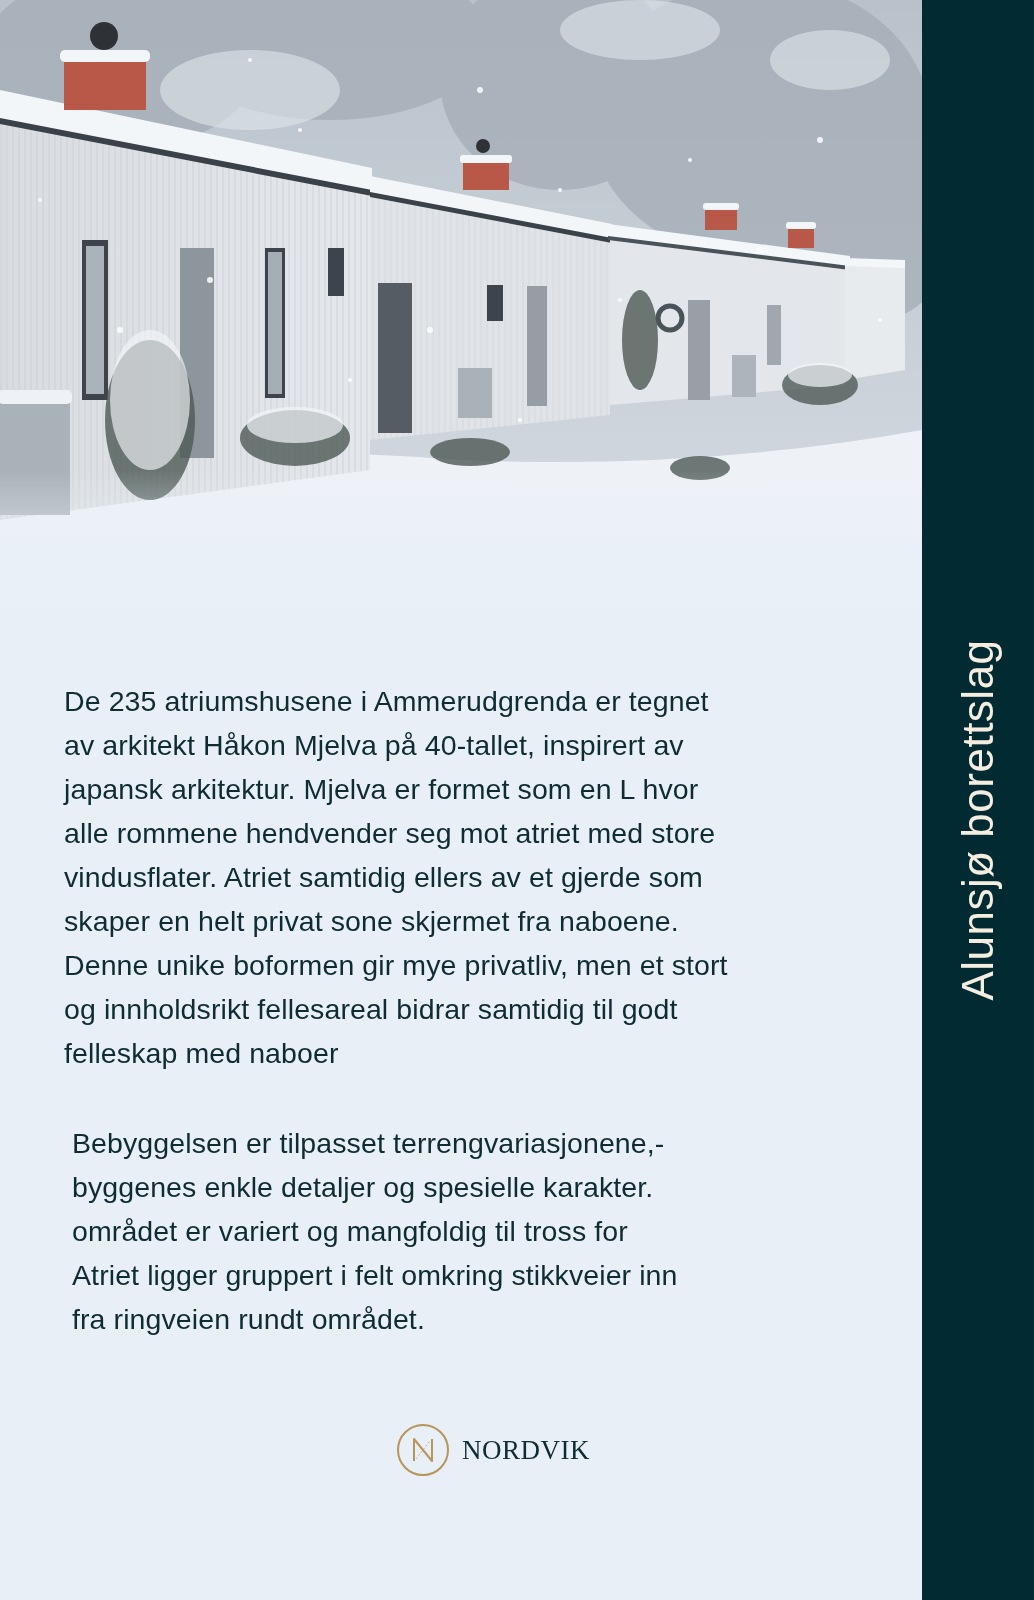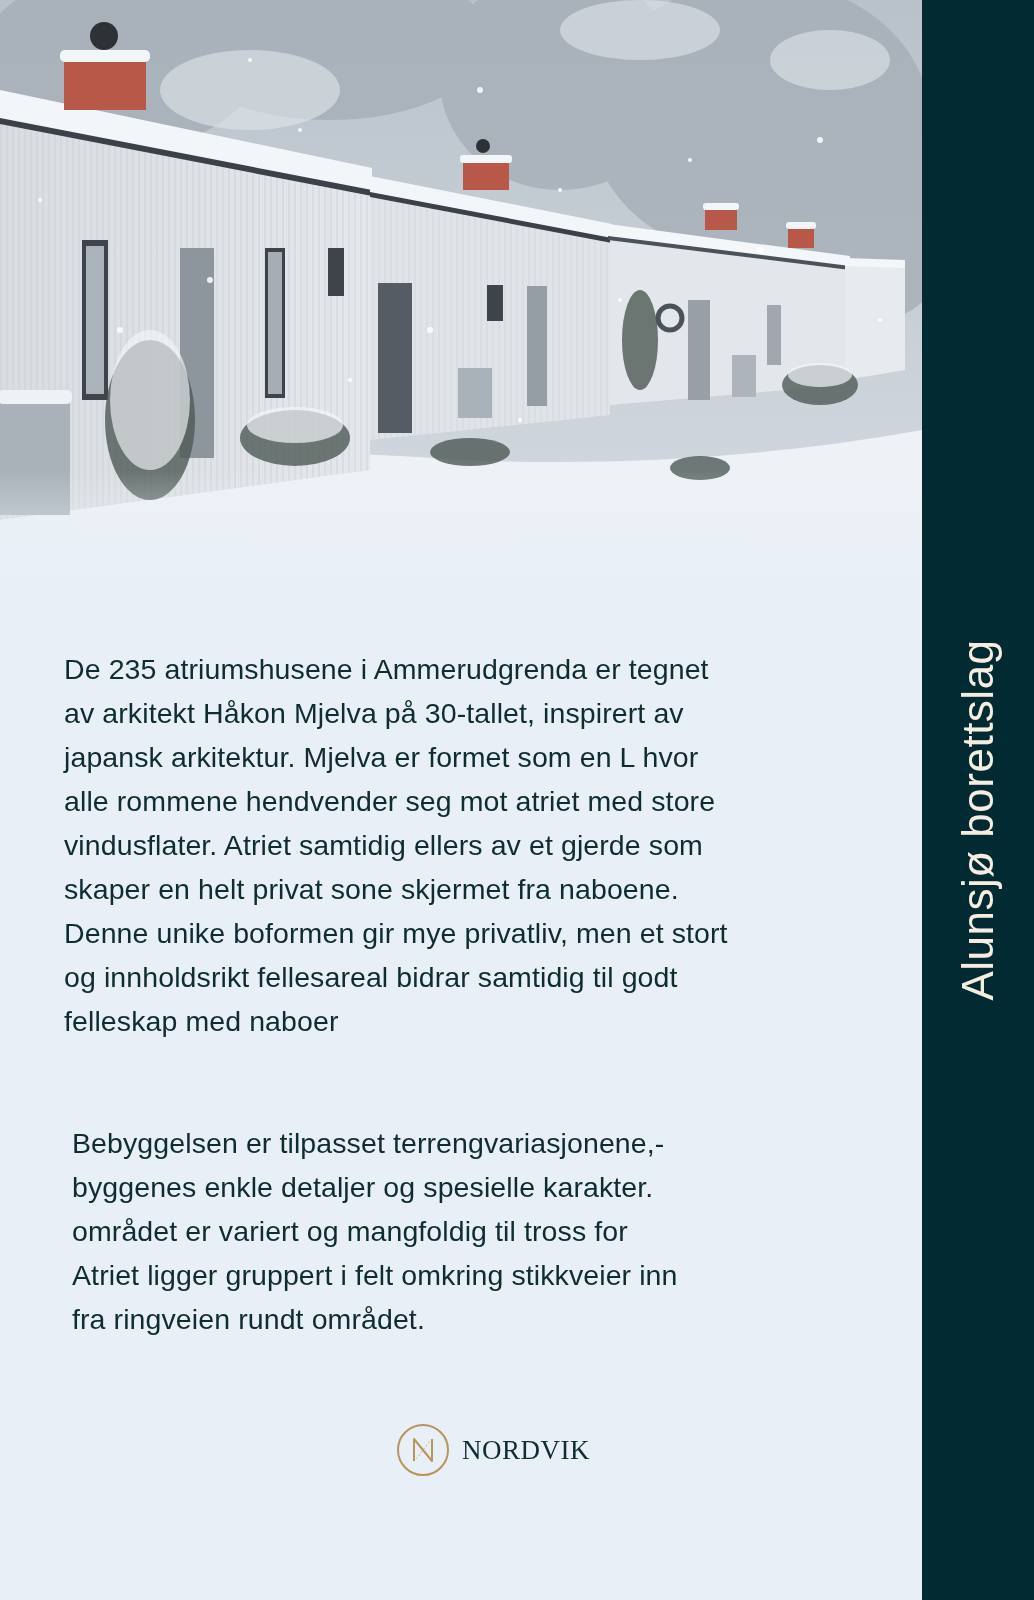--- a/index.html
+++ b/index.html
@@ -9,21 +9,21 @@
       font-family: "Liberation Sans", "DejaVu Sans", sans-serif;
       color: #0f2c33;
     }
     .page { position: absolute; left: 0; top: 0; width: 922px; height: 1600px; background: #e8eff7; overflow: hidden; }
     .photo { position: absolute; left: 0; top: 0; width: 922px; height: 640px; overflow: hidden; }
     .photo svg { display: block; }
     .photo-fade { position: absolute; left: 0; top: 470px; width: 922px; height: 170px;
       background: linear-gradient(to bottom, rgba(232,239,247,0) 0%, rgba(232,239,247,0.6) 45%, #e8eff7 100%); }
 
     .text-block { position: absolute; color: #0f2c33; font-size: 28.5px; line-height: 44px; letter-spacing: 0.1px; }
-    .para-1 { left: 64px; top: 647px; width: 840px; }
+    .para-1 { left: 64px; top: 679px; width: 840px; }
     .para-2 { left: 72px; top: 1121px; width: 840px; }
     .line { display: block; white-space: nowrap; }
 
     .logo { position: absolute; left: 396px; top: 1423px; display: flex; align-items: center; text-align: right; }
     .logo-mark { width: 54px; height: 54px; }
     .logo-text { margin-left: 12px; font-family: "Liberation Serif", "DejaVu Serif", serif; font-size: 27px; letter-spacing: 0.5px; color: #0f2c33; }
 
     .sidebar { position: absolute; left: 922px; top: 0; width: 112px; height: 1600px; background: #022a32; }
     .sidebar-title {
       position: absolute; left: 56px; top: 820px;
@@ -146,21 +146,21 @@
         <circle cx="820" cy="140" r="3"></circle>
           <circle cx="250" cy="60" r="2"></circle>
           <circle cx="480" cy="90" r="3"></circle>
       </g>
     </svg>
     <div class="photo-fade"></div>
   </div>
 
   <div class="text-block para-1">
     <span class="line">De 235 atriumshusene i Ammerudgrenda er tegnet</span>
-    <span class="line">av arkitekt Håkon Mjelva på 30-tallet, inspirert av</span>
+    <span class="line">av arkitekt Håkon Mjelva på 40-tallet, inspirert av</span>
     <span class="line">japansk arkitektur. Mjelva er formet som en L hvor</span>
     <span class="line">alle rommene hendvender seg mot atriet med store</span>
     <span class="line">vindusflater. Atriet samtidig ellers av et gjerde som</span>
     <span class="line">skaper en helt privat sone skjermet fra naboene.</span>
     <span class="line">Denne unike boformen gir mye privatliv, men et stort</span>
     <span class="line">og innholdsrikt fellesareal bidrar samtidig til godt</span>
     <span class="line">felleskap med naboer</span>
   </div>
 
   <div class="text-block para-2">

